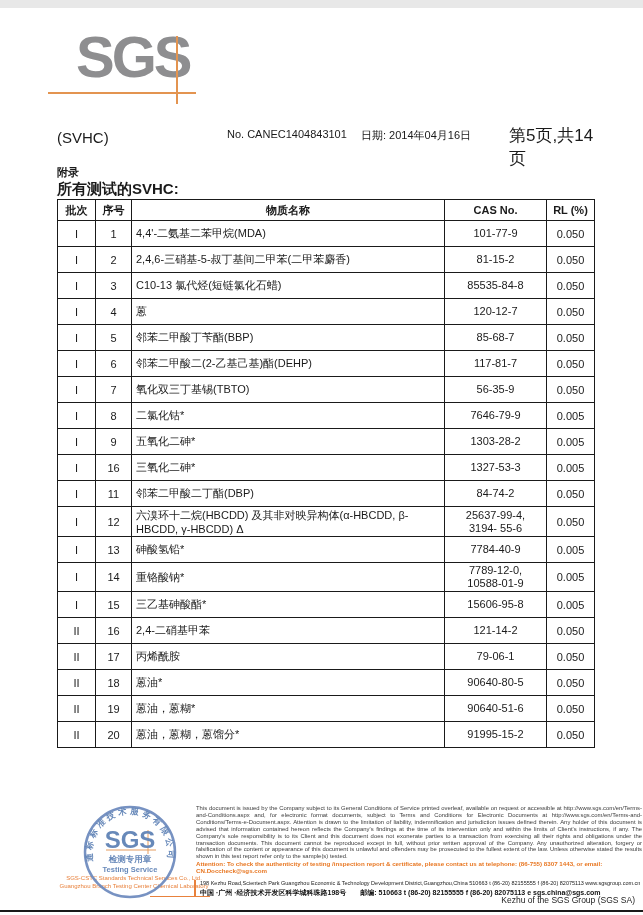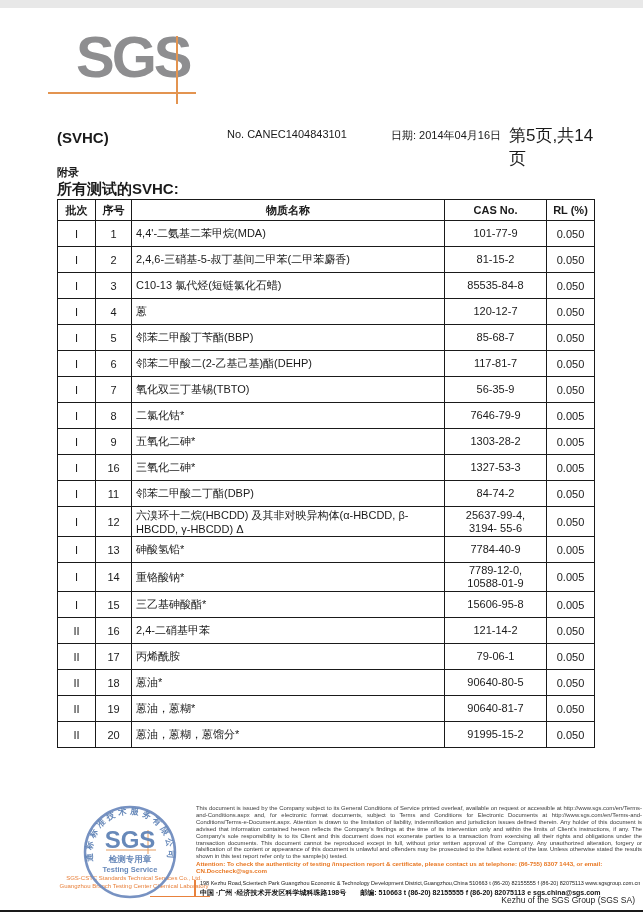--- a/index.html
+++ b/index.html
@@ -9,23 +9,23 @@
   
   .logo-block { position:absolute; left:48px; top:26px; width:150px; height:72px; }
   .logo-sgs { position:absolute; left:28px; top:-6px; font-size:58px; font-weight:bold;
               color:#8e8e90; letter-spacing:-3px; line-height:1; }
   .logo-vline { position:absolute; left:128px; top:2px; width:2px; height:68px; background:#e39450; }
   .logo-hline { position:absolute; left:0; top:58px; width:148px; height:2px; background:#e39450; }
 
   
   .doc-header { position:absolute; left:57px; top:116px; width:537px; height:46px; }
   .doc-title { font-size:15px; font-weight:bold; color:#1a1a1a; }
-  .doc-subtitle { font-size:15px; font-weight:bold; color:#1a1a1a; margin-top:5px; }
+  .doc-subtitle { font-size:15px; font-weight:normal; color:#1a1a1a; margin-top:5px; }
   .report-no { position:absolute; left:170px; top:4px; font-size:11px; color:#1a1a1a; }
-  .date-label { position:absolute; left:334px; top:4px; font-size:11px; color:#1a1a1a; }
+  .date-label { position:absolute; left:304px; top:4px; font-size:11px; color:#1a1a1a; }
   .page-info { position:absolute; left:452px; top:0; font-size:17px; color:#1a1a1a; }
 
   .appendix { position:absolute; left:57px; top:157px; font-size:11px; font-weight:bold; color:#1a1a1a; }
   .table-caption { position:absolute; left:57px; top:172px; font-size:15px; font-weight:bold; color:#1a1a1a; }
 
   
   .svhc-table { position:absolute; left:57px; top:191px; width:537px;
                 border-collapse:collapse; table-layout:fixed; }
   .svhc-table th, .svhc-table td { border:1px solid #1a1a1a; font-size:11px; color:#1a1a1a;
                                    text-align:center; vertical-align:middle; }
@@ -215,21 +215,21 @@
           <td class="col-batch">II</td>
           <td class="col-no">18</td>
           <td class="col-name">蒽油*</td>
           <td class="col-cas">90640-80-5</td>
           <td class="col-rl">0.050</td>
         </tr>
         <tr>
           <td class="col-batch">II</td>
           <td class="col-no">19</td>
           <td class="col-name">蒽油，蒽糊*</td>
-          <td class="col-cas">90640-81-7</td>
+          <td class="col-cas">90640-51-6</td>
           <td class="col-rl">0.050</td>
         </tr>
         <tr>
           <td class="col-batch">II</td>
           <td class="col-no">20</td>
           <td class="col-name">蒽油，蒽糊，蒽馏分*</td>
           <td class="col-cas">91995-15-2</td>
           <td class="col-rl">0.050</td>
         </tr>
       </tbody>

